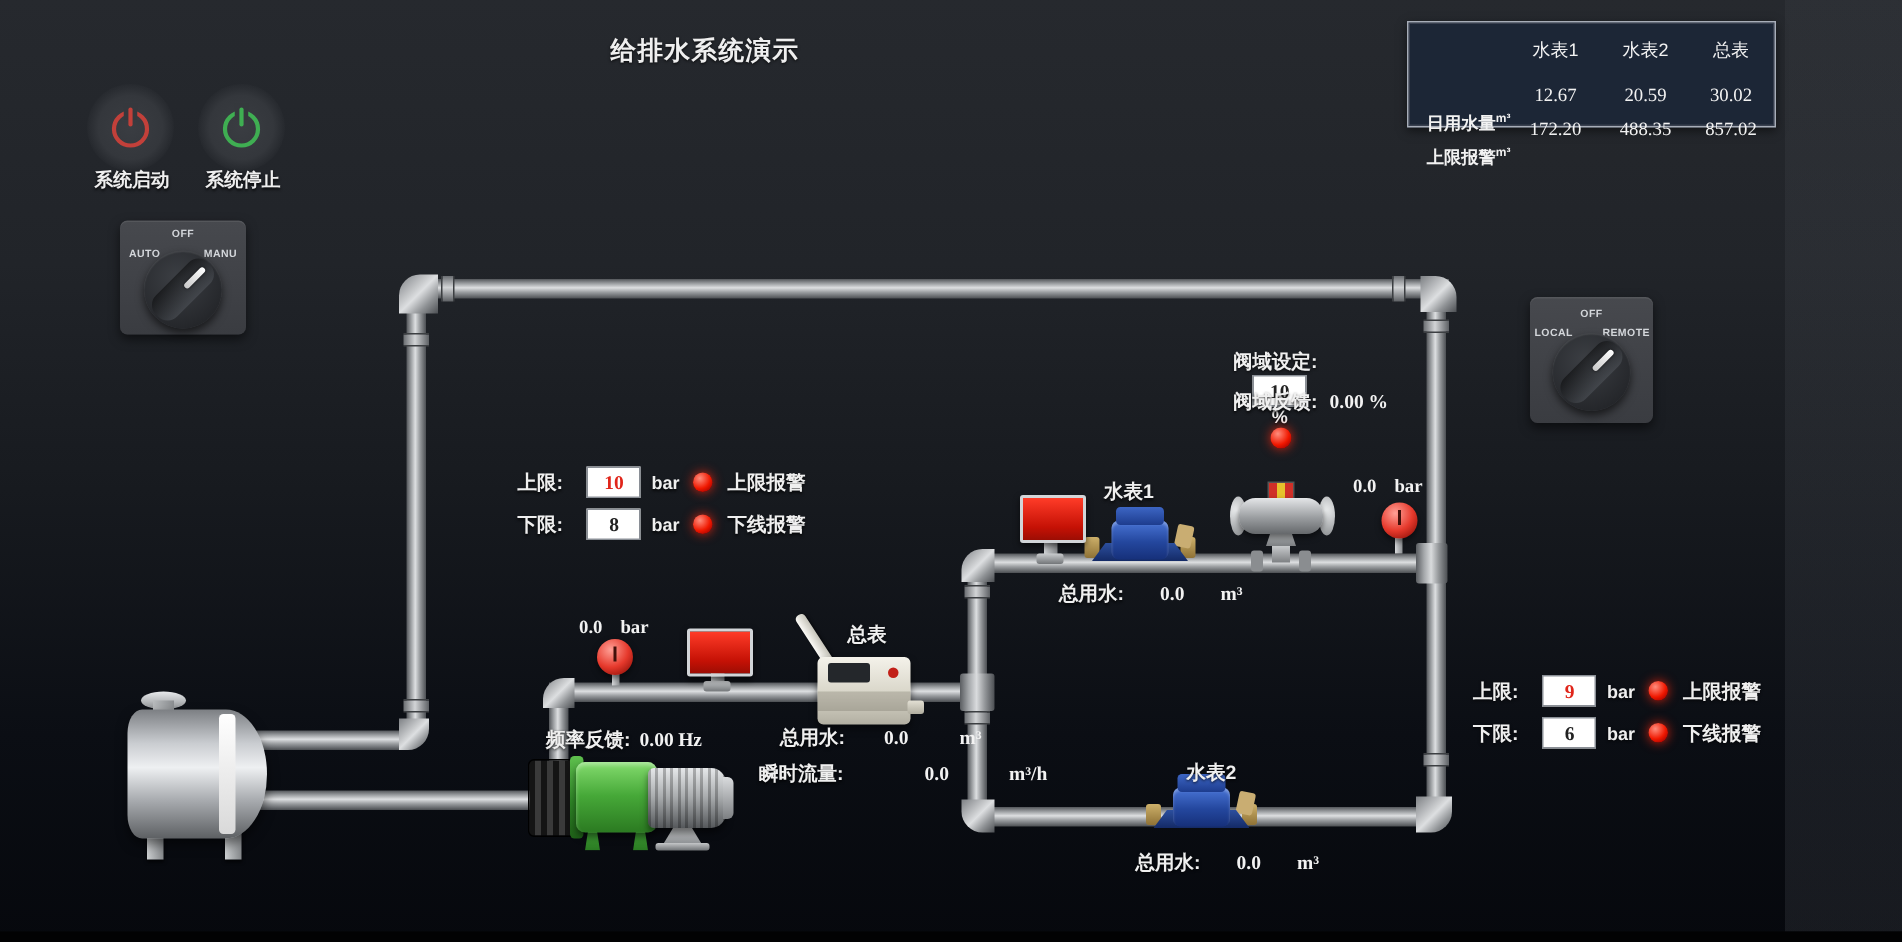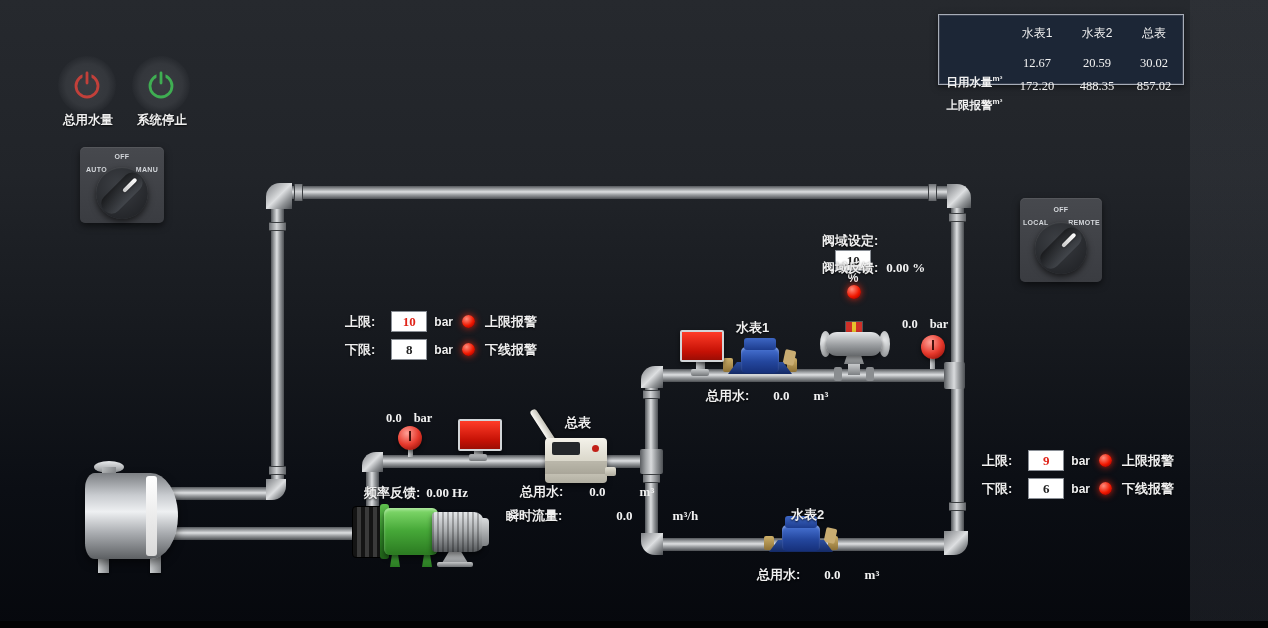--- a/index.html
+++ b/index.html
@@ -14,21 +14,21 @@
   .num{font-family:"Liberation Serif","DejaVu Serif",serif;font-weight:bold;color:#f2f2f2;white-space:nowrap;}
   .abs{position:absolute;}
 
   
   .title{position:absolute;left:330px;top:22px;width:280px;text-align:center;font-size:17px;letter-spacing:1px;}
 
   
   .stats{position:absolute;left:938px;top:14px;width:244px;background:#1c2636;border:1px solid #a7adb8;box-shadow:inset 0 0 0 1px #39404f,0 2px 6px rgba(0,0,0,.5);}
   .srow{display:grid;grid-template-columns:68px 60px 60px 54px;height:23px;align-items:center;}
   .scell{text-align:center;color:#f2f2f2;font-size:12px;}
-  .slabel{text-align:center;padding-left:3px;font-size:11.5px;font-weight:bold;margin-top:36px;}
+  .slabel{text-align:right;padding-left:3px;font-size:11.5px;font-weight:bold;margin-top:36px;}
   .sup{font-size:8px;vertical-align:super;}
   .sval{font-family:"Liberation Serif","DejaVu Serif",serif;font-size:12.5px;}
 
   
   .pwr{position:absolute;width:58px;height:58px;border-radius:50%;display:flex;align-items:center;justify-content:center;cursor:pointer;
        background:radial-gradient(circle,#3a3d42 0%,#34373c 52%,rgba(40,42,46,0) 74%);}
   .pwr-label{position:absolute;width:90px;text-align:center;font-size:12.5px;}
 
   
   .knob-panel{position:absolute;border-radius:5px;background:linear-gradient(180deg,#47494e,#3a3c41);
@@ -305,20 +305,21 @@
     <span class="zh">阀域设定:</span>
     <input class="valinput" style="margin-left: 6px;" value="10">
     <span class="zh" style="margin-left:6px;font-size:12px;">%</span>
     <span class="led" style="margin-left:8px;width:14px;height:14px;"></span>
   </div>
   <div class="ctl-row" style="left:822px;top:259px;">
     <span class="zh">阀域反馈:</span>
     <span class="num" style="margin-left:8px;">0.00 %</span>
   </div>
 
+  <div class="title zh">给排水系统演示</div>
 
   <div class="stats">
     <div class="srow">
       <div class="scell slabel"></div>
       <div class="scell">水表1</div>
       <div class="scell">水表2</div>
       <div class="scell">总表</div>
     </div>
     <div class="srow">
       <div class="scell slabel"><span>日用水量</span><span class="sup">m³</span></div>
@@ -334,21 +335,21 @@
     </div>
   </div>
 
   <div class="pwr" style="left:58px;top:56px;">
     <svg width="36" height="36" viewBox="0 0 36 36">
       <circle cx="18" cy="19" r="11" fill="none" stroke="#c2403a" stroke-width="2.8"></circle>
       <line x1="18" y1="2" x2="18" y2="13" stroke="#35383d" stroke-width="9"></line>
       <line x1="18" y1="6" x2="18" y2="16" stroke="#c2403a" stroke-width="2.8" stroke-linecap="round"></line>
     </svg>
   </div>
-  <div class="pwr-label zh" style="left:43px;top:112px;">总用水量</div>
+  <div class="pwr-label zh" style="left:43px;top:112px;">系统启动</div>
   <div class="pwr" style="left:132px;top:56px;">
     <svg width="36" height="36" viewBox="0 0 36 36">
       <circle cx="18" cy="19" r="11" fill="none" stroke="#3fae52" stroke-width="2.8"></circle>
       <line x1="18" y1="2" x2="18" y2="13" stroke="#35383d" stroke-width="9"></line>
       <line x1="18" y1="6" x2="18" y2="16" stroke="#3fae52" stroke-width="2.8" stroke-linecap="round"></line>
     </svg>
   </div>
   <div class="pwr-label zh" style="left:117px;top:112px;">系统停止</div>
 
   <div class="knob-panel" style="left:80px;top:147px;width:84px;height:76px;">

